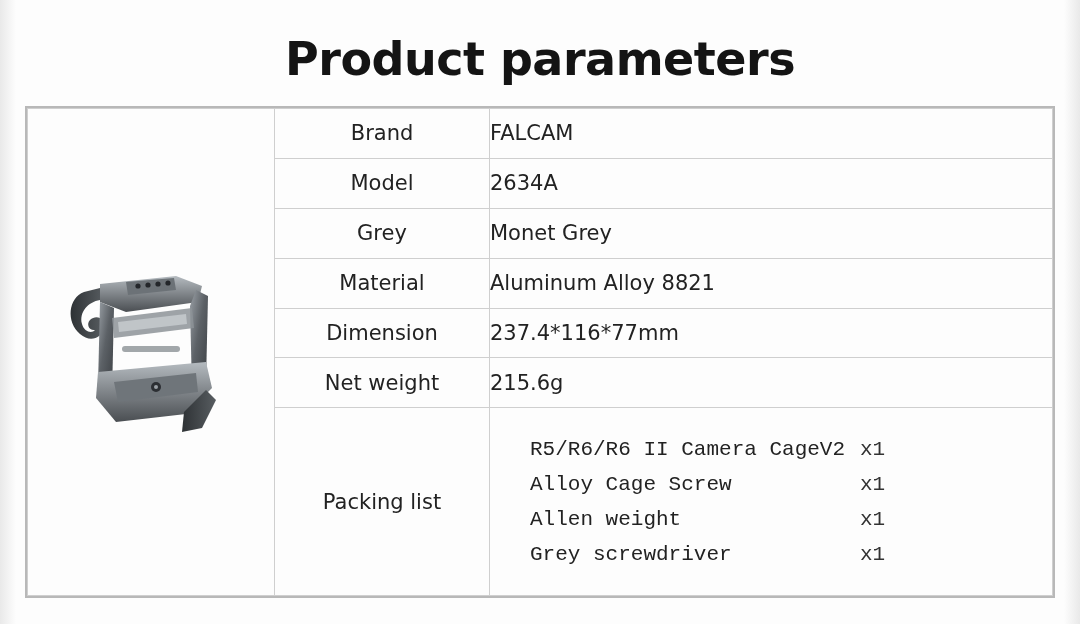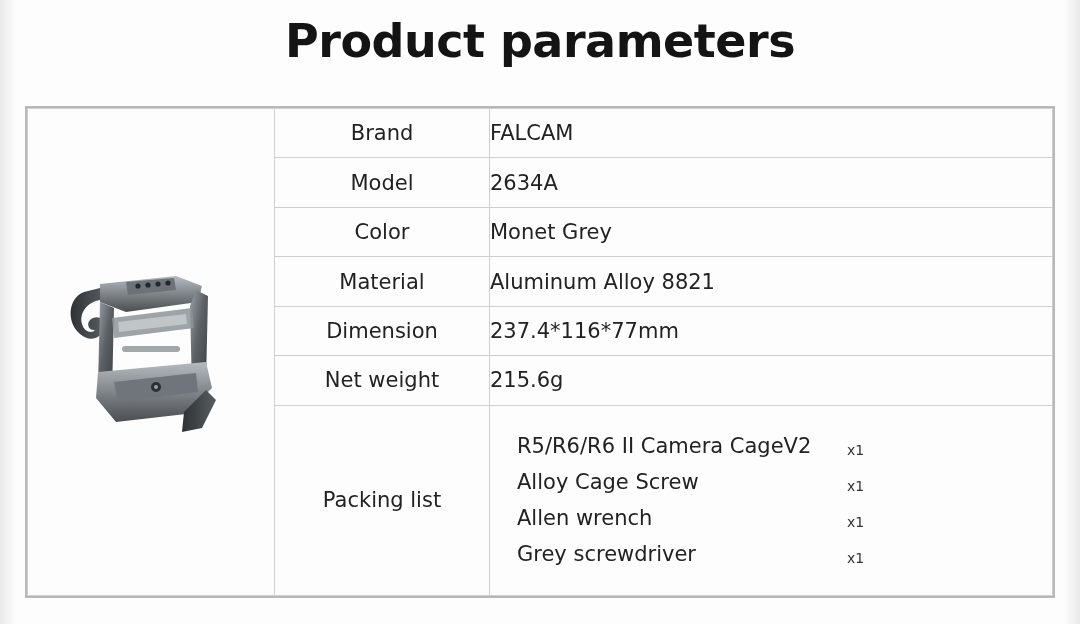--- a/index.html
+++ b/index.html
@@ -19,21 +19,21 @@
     width: 1080px;
     height: 624px;
     background: #fdfdfd;
   }
   .title {
     text-align: center;
     font-size: 46px;
     font-weight: 700;
     letter-spacing: -0.5px;
     color: #141414;
-    padding-top: 14px;
+    padding-top: 32px;
     font-family: "DejaVu Sans", sans-serif;
   }
   .table-wrap {
     position: absolute;
     left: 25px;
     top: 106px;
     width: 1030px;
     height: 492px;
     border: 2px solid #b8b8b8;
     box-sizing: border-box;
@@ -74,30 +74,31 @@
   .packing-label {
     text-align: center;
     font-size: 21px;
     color: #222;
   }
   .packing-list {
     padding: 10px 0 10px 24px;
   }
   .pack-row {
     display: flex;
-    align-items: flex-end;
-    margin: 12px 3px;
+    align-items: flex-start;
+    margin: 12px 16px;
+    font-family: Liberation Mono, monospace;
   }
   .pack-name {
     font-size: 21px;
     color: #222;
     width: 330px;
   }
   .pack-qty {
-    font-size: 14px;
+    font-size: 21px;
     color: #333;
   }
   .cage-img {
     display: block;
     margin: 0 auto;
   }
   .edge-shade-left,
   .edge-shade-right {
     position: absolute;
     top: 0;
@@ -173,21 +174,21 @@
             </svg>
           </td>
           <td class="label-cell">Brand</td>
           <td class="value-cell">FALCAM</td>
         </tr>
         <tr>
           <td class="label-cell">Model</td>
           <td class="value-cell">2634A</td>
         </tr>
         <tr>
-          <td class="label-cell">Color</td>
+          <td class="label-cell">Grey</td>
           <td class="value-cell">Monet Grey</td>
         </tr>
         <tr>
           <td class="label-cell">Material</td>
           <td class="value-cell">Aluminum Alloy 8821</td>
         </tr>
         <tr>
           <td class="label-cell">Dimension</td>
           <td class="value-cell">237.4*116*77mm</td>
         </tr>
@@ -201,21 +202,21 @@
             <div class="packing-list">
               <div class="pack-row">
                 <span class="pack-name">R5/R6/R6 II Camera CageV2</span>
                 <span class="pack-qty">x1</span>
               </div>
               <div class="pack-row">
                 <span class="pack-name">Alloy Cage Screw</span>
                 <span class="pack-qty">x1</span>
               </div>
               <div class="pack-row">
-                <span class="pack-name">Allen wrench</span>
+                <span class="pack-name">Allen weight</span>
                 <span class="pack-qty">x1</span>
               </div>
               <div class="pack-row">
                 <span class="pack-name">Grey screwdriver</span>
                 <span class="pack-qty">x1</span>
               </div>
             </div>
           </td>
         </tr>
       </tbody>

